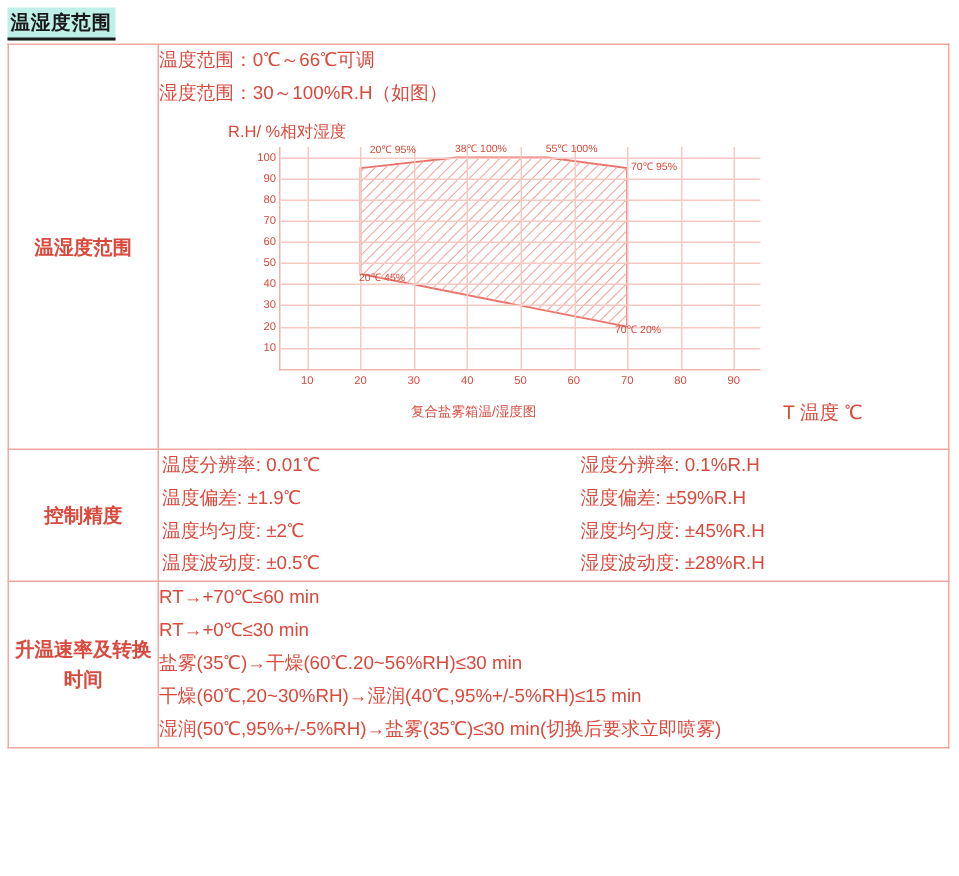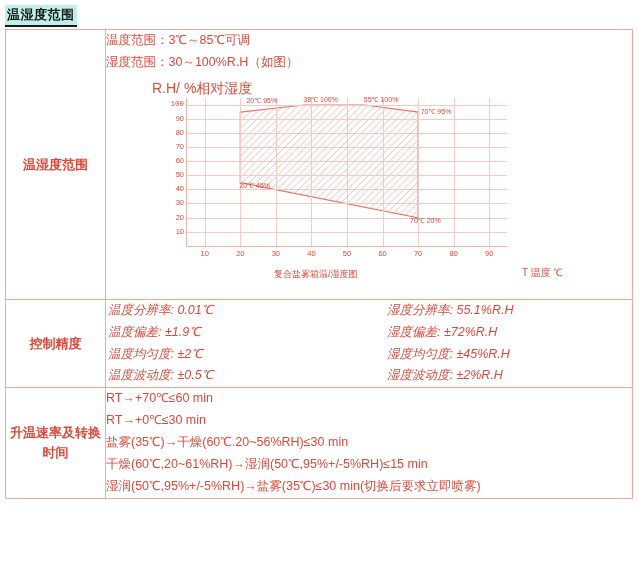--- a/index.html
+++ b/index.html
@@ -68,21 +68,21 @@
   .chart-wrap {
     position: relative;
     width: 500px;
     height: 215px;
     margin: 6px 0 0 18px;
   }
   .chart-ylabel {
     position: absolute;
     left: 28px;
     top: 0px;
-    font-size: 14px;
+    font-size: 11px;
     color: #d94a3d;
     white-space: nowrap;
     text-align: center;
   }
   .plot {
     position: absolute;
     left: 62px;
     top: 18px;
     width: 320px;
     height: 148px;
@@ -134,51 +134,51 @@
     left: 150px;
     top: 188px;
     font-size: 9px;
     color: #d94a3d;
     white-space: nowrap;
   }
   .chart-xlabel {
     position: absolute;
     left: 398px;
     top: 186px;
-    font-size: 10px;
+    font-size: 13px;
     color: #d94a3d;
     white-space: nowrap;
   }
 
   
   .two-col {
     display: flex;
   }
-  .col { width: 50%; font-style: italic; }
+  .col { width: 50%; }
   .col .line { padding-left: 2px; }
   .col.right .line { padding-left: 18px; }
 </style>
 </head>
 <body>
 
 <div class="page">
 
   <div class="heading">温湿度范围</div>
 
   <table class="spec">
     <colgroup>
       <col style="width:100px">
       <col>
     </colgroup>
     <tbody>
 
       <tr class="row-temp">
         <td class="label-cell">温湿度范围</td>
         <td class="content-cell">
-          <div class="line">温度范围：3℃～85℃可调</div>
+          <div class="line">温度范围：0℃～66℃可调</div>
           <div class="line">湿度范围：30～100%R.H（如图）</div>
 
           <div class="chart-wrap">
             <div class="chart-ylabel">R.H/ %相对湿度</div>
 
             <div class="plot">
 
               <svg class="poly-svg" width="320" height="148">
                 <polygon id="region-poly" fill="none" stroke="#e8736a" stroke-width="1.2" points="53.3,14.1 117.3,7.0 177.8,7.0 231.1,14.1 231.1,119.8 53.3,84.6"></polygon>
                 <clipPath id="regclip">
@@ -305,21 +305,21 @@
                 <div class="ytick" style="top: 77.5238px;">50</div>
                 <div class="grid-h" style="top: 63.4286px;"></div>
                 <div class="ytick" style="top: 63.4286px;">60</div>
                 <div class="grid-h" style="top: 49.3333px;"></div>
                 <div class="ytick" style="top: 49.3333px;">70</div>
                 <div class="grid-h" style="top: 35.2381px;"></div>
                 <div class="ytick" style="top: 35.2381px;">80</div>
                 <div class="grid-h" style="top: 21.1429px;"></div>
                 <div class="ytick" style="top: 21.1429px;">90</div>
                 <div class="grid-h" style="top: 7.04762px;"></div>
-                <div class="ytick" style="top: 7.04762px; font-family: Liberation Mono, monospace;">100</div>
+                <div class="ytick" style="top: 7.04762px;">100</div>
               </div>
 
             <div class="chart-caption">复合盐雾箱温/湿度图</div>
             <div class="chart-xlabel">T 温度 ℃</div>
           <div class="ann" style="left: 122.444px; top: 17.2286px;">20℃ 95%</div>
               <div class="ann" style="left: 179.333px; top: 15.819px;">38℃ 100%</div>
               <div class="ann" style="left: 239.778px; top: 15.819px;">55℃ 100%</div>
               <div class="ann" style="left: 296.667px; top: 28.5048px;">70℃ 95%</div>
               <div class="ann" style="left: 115.333px; top: 101.8px;">20℃ 45%</div>
               <div class="ann" style="left: 286px; top: 137.038px;">70℃ 20%</div>
@@ -331,34 +331,34 @@
         <td class="label-cell">控制精度</td>
         <td class="content-cell">
           <div class="two-col">
             <div class="col left">
               <div class="line">温度分辨率: 0.01℃</div>
               <div class="line">温度偏差:   ±1.9℃</div>
               <div class="line">温度均匀度: ±2℃</div>
               <div class="line">温度波动度: ±0.5℃</div>
             </div>
             <div class="col right">
-              <div class="line">湿度分辨率: 55.1%R.H</div>
-              <div class="line">湿度偏差:  ±72%R.H</div>
+              <div class="line">湿度分辨率: 0.1%R.H</div>
+              <div class="line">湿度偏差:  ±59%R.H</div>
               <div class="line">湿度均匀度: ±45%R.H</div>
-              <div class="line">湿度波动度:  ±2%R.H</div>
+              <div class="line">湿度波动度:  ±28%R.H</div>
             </div>
           </div>
         </td>
       </tr>
 
       <tr>
         <td class="label-cell">升温速率及转换时间</td>
         <td class="content-cell">
           <div class="line">RT→+70℃≤60 min</div>
           <div class="line">RT→+0℃≤30 min</div>
           <div class="line">盐雾(35℃)→干燥(60℃.20~56%RH)≤30 min</div>
-          <div class="line">干燥(60℃,20~61%RH)→湿润(50℃,95%+/-5%RH)≤15 min</div>
+          <div class="line">干燥(60℃,20~30%RH)→湿润(40℃,95%+/-5%RH)≤15 min</div>
           <div class="line">湿润(50℃,95%+/-5%RH)→盐雾(35℃)≤30 min(切换后要求立即喷雾)</div>
         </td>
       </tr>
     </tbody>
   </table>
 </div>
 
 </body></html>

